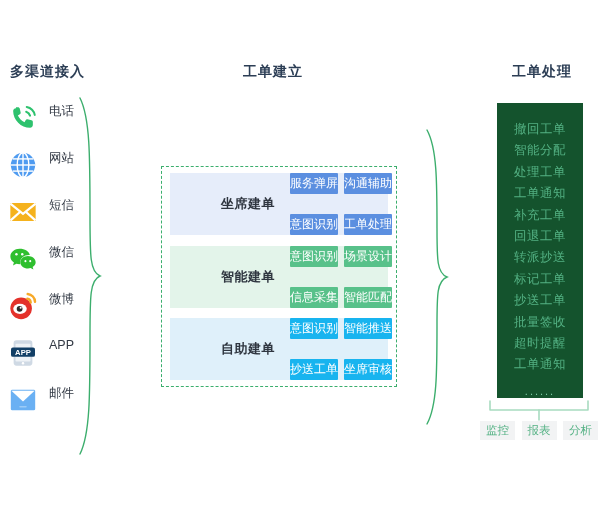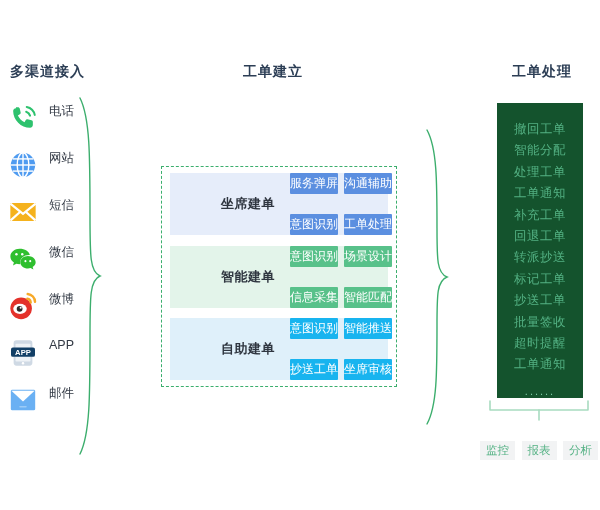--- a/index.html
+++ b/index.html
@@ -158,21 +158,20 @@
   }
   #connector svg { display: block; }
 
   #bottom-buttons {
     position: absolute;
     left: 480px;
     top: 421px;
     width: 118px;
     display: flex;
     justify-content: space-between;
-    margin-top: 20px;
   }
   .bbtn {
     width: 35px;
     height: 19px;
     line-height: 19px;
     text-align: center;
     font-size: 11.5px;
     color: #53b183;
     background: #f2f3f4;
     white-space: nowrap;

